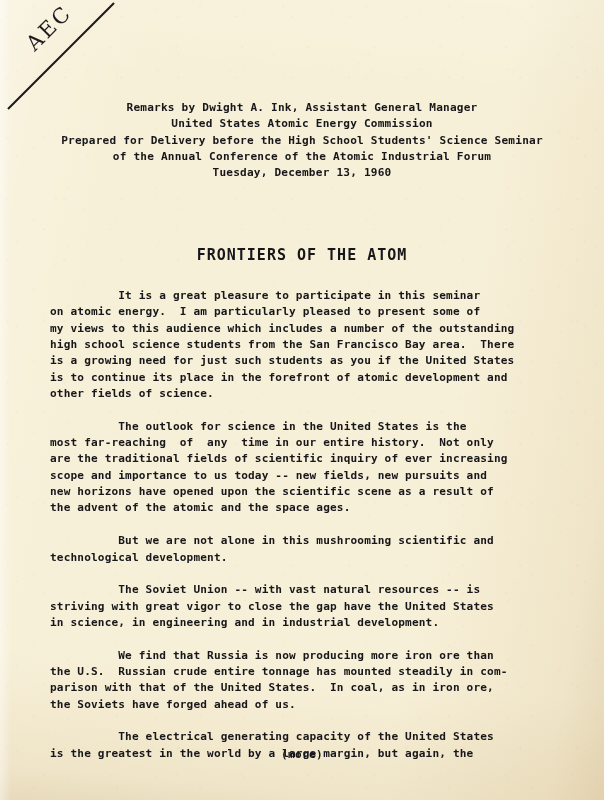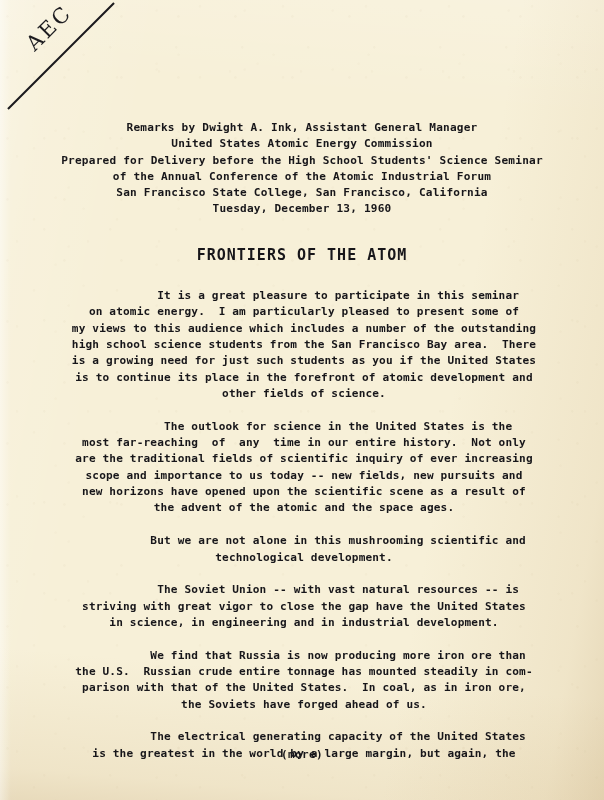--- a/index.html
+++ b/index.html
@@ -100,21 +100,21 @@
   .sheet {
     position: absolute;
     inset: 0;
     padding: 0;
   }
 
   .header-block {
     position: absolute;
     left: 0;
     right: 0;
-    top: 120px;
+    top: 100px;
     text-align: center;
     font-size: 11.1px;
     font-weight: bold;
     line-height: 16.3px;
     letter-spacing: 0.2px;
   }
   .header-block .hline { white-space: nowrap; }
 
   .doc-title {
     position: absolute;
@@ -129,21 +129,20 @@
 
   .body-block {
     position: absolute;
     left: 50px;
     top: 288px;
     width: 508px;
     font-size: 11.1px;
     font-weight: bold;
     line-height: 16.35px;
     letter-spacing: 0.15px;
-    text-align: center;
   }
   .para { margin: 0 0 16.35px 0; }
   .para .pline { white-space: pre; }
 
   .footer-note {
     position: absolute;
     left: 0;
     right: 0;
     top: 748px;
     text-align: center;
@@ -169,21 +168,20 @@
     <div class="aec-text">AEC</div>
   </div>
 
   <div class="sheet">
 
     <div class="header-block">
       <div class="hline">Remarks by Dwight A. Ink, Assistant General Manager</div>
       <div class="hline">United States Atomic Energy Commission</div>
       <div class="hline">Prepared for Delivery before the High School Students' Science Seminar</div>
       <div class="hline">of the Annual Conference of the Atomic Industrial Forum</div>
-      <div class="hline">San Francisco State College, San Francisco, California</div>
       <div class="hline">Tuesday, December 13, 1960</div>
     </div>
 
     <div class="doc-title">FRONTIERS OF THE ATOM</div>
 
     <div class="body-block">
 
       <div class="para">
         <div class="pline">          It is a great pleasure to participate in this seminar</div>
         <div class="pline">on atomic energy.  I am particularly pleased to present some of</div>

